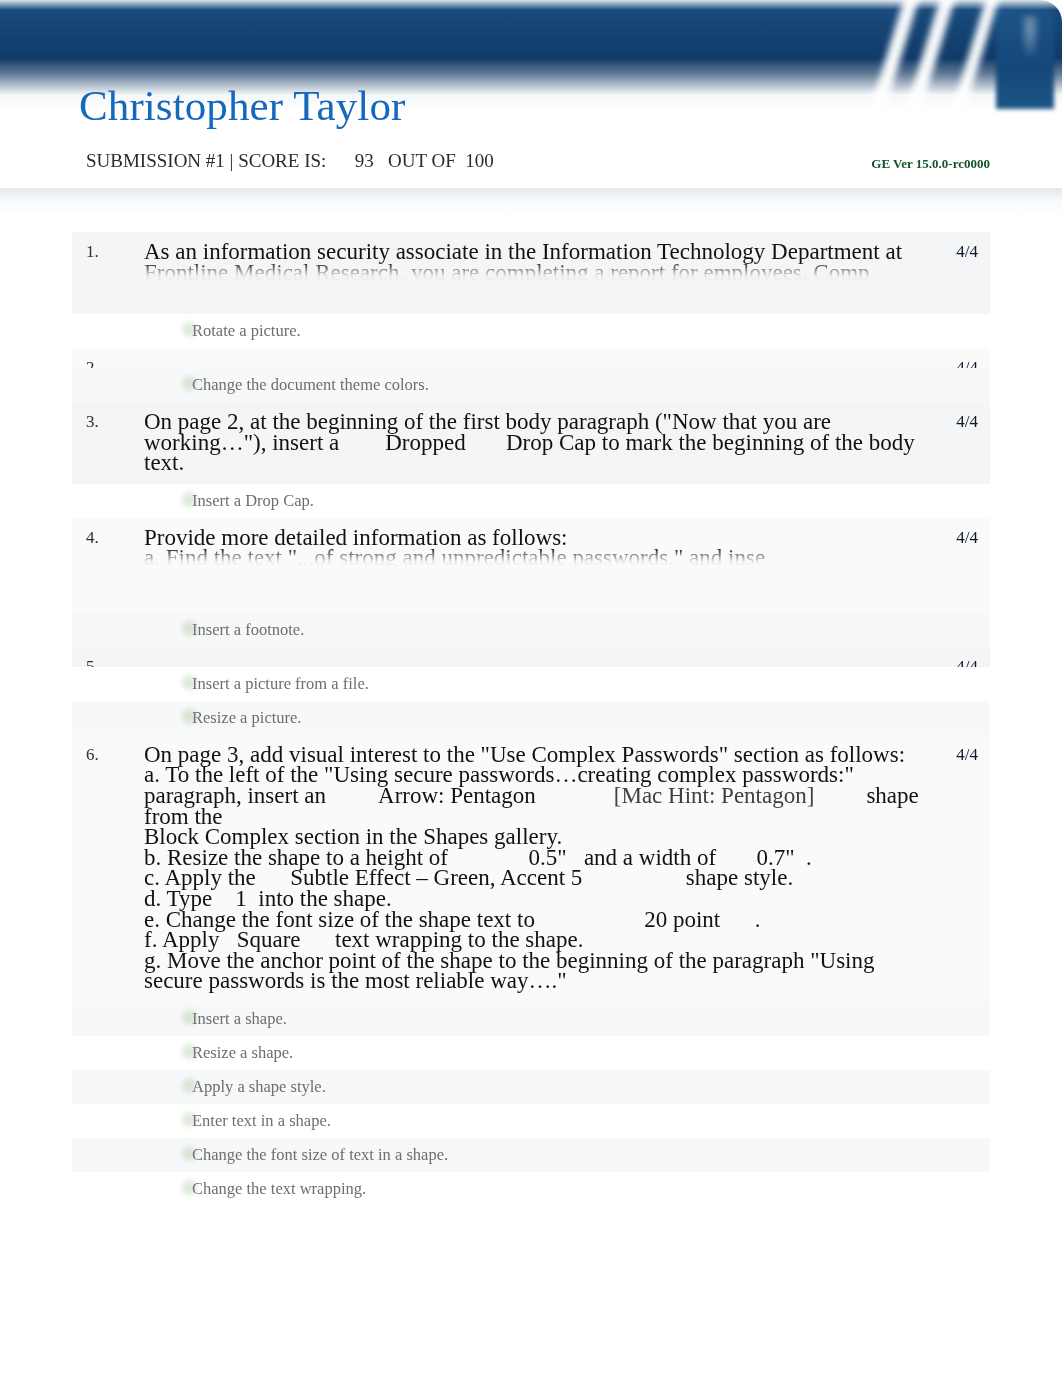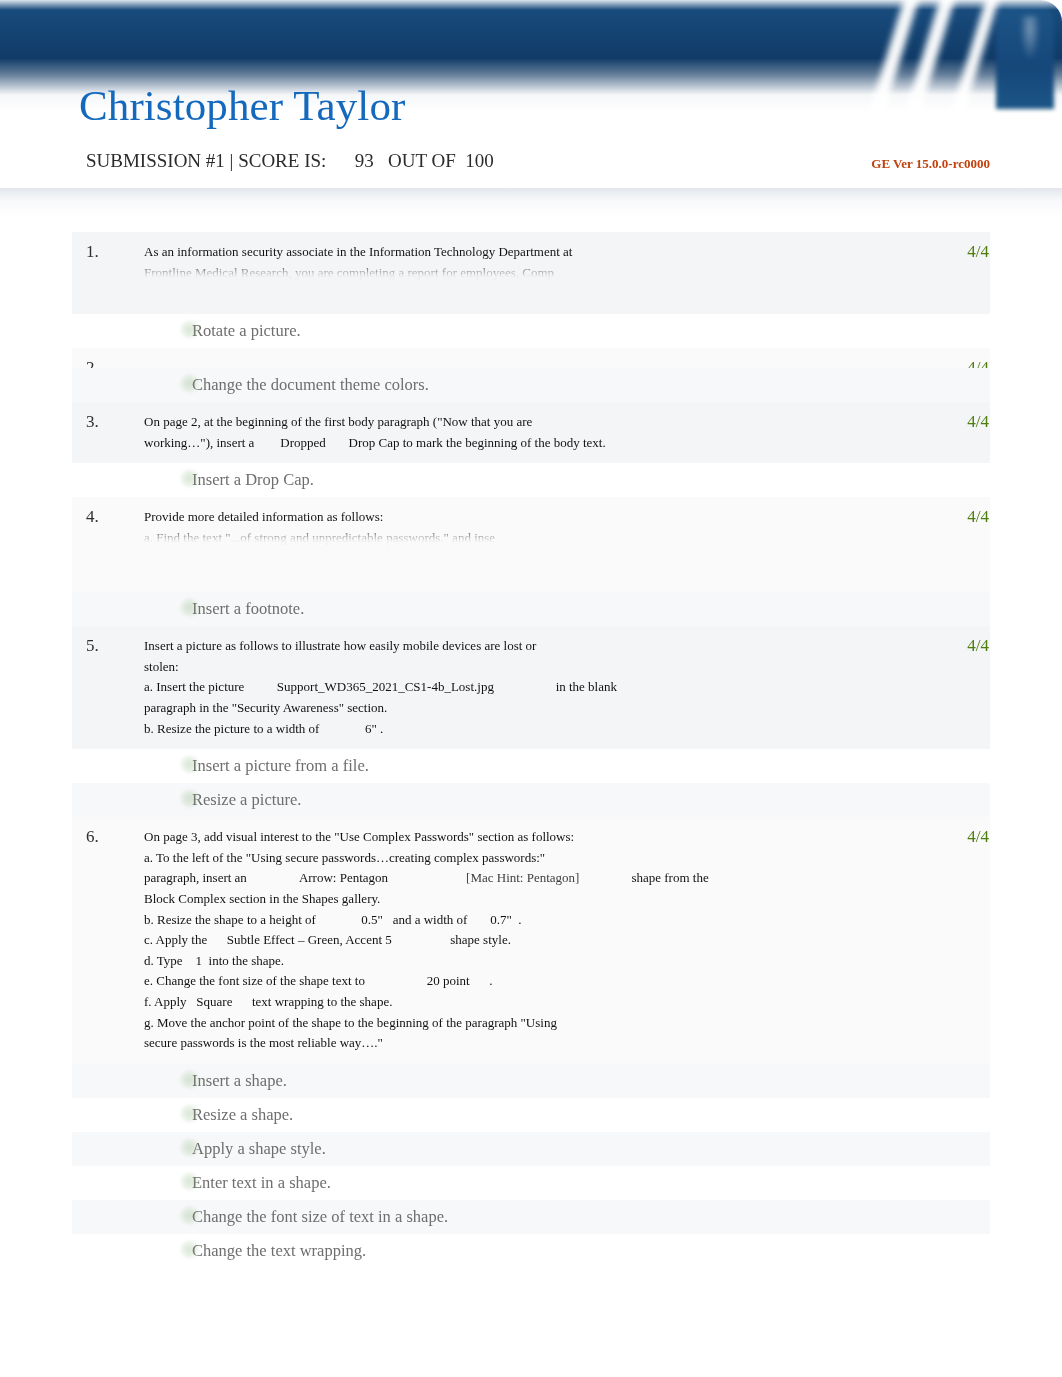--- a/index.html
+++ b/index.html
@@ -96,21 +96,21 @@
     color: #2b2b2b;
     white-space: pre;
     text-align: right;
   }
   .ge-version {
     position: absolute;
     right: 72px;
     top: 156px;
     font-size: 13px;
     font-weight: bold;
-    color: #c2410c;
+    color: #14532d;
     white-space: pre;
     text-align: center;
   }
   .header-underfade {
     position: absolute;
     left: 0;
     top: 188px;
     width: 1062px;
     height: 30px;
     background: linear-gradient(to bottom, rgba(225,230,236,.95) 0%, rgba(244,246,248,.6) 45%, rgba(255,255,255,0) 100%);
@@ -133,31 +133,31 @@
   .qrow.alt { background: #fafafa; }
 
   .qnum {
     position: absolute;
     left: 14px;
     top: 10px;
     font-size: 17px;
     color: #2f2f2f;
   }
   .qtext {
-    font-size: 13px;
+    font-size: 23px;
     line-height: 20.6px;
     color: #121212;
     white-space: pre-wrap;
   }
   .qscore {
     position: absolute;
-    right: 1px;
+    right: 12px;
     top: 10px;
     font-size: 17px;
-    color: #4d7c0f;
+    color: #0f172a;
   }
   
   .clipped {
     position: relative;
     overflow: hidden;
   }
   .clipped .qtext {
     -webkit-mask-image: linear-gradient(to bottom, #000 0px, #000 20px, rgba(0,0,0,.55) 26px, rgba(0,0,0,.06) 34px, rgba(0,0,0,0) 42px);
             mask-image: linear-gradient(to bottom, #000 0px, #000 20px, rgba(0,0,0,.55) 26px, rgba(0,0,0,.06) 34px, rgba(0,0,0,0) 42px);
   }
@@ -254,25 +254,20 @@
 a. Find the text "...of strong and unpredictable passwords." and inse</div>
   </div>
   <div class="srow shade">
     <span class="sicon"></span>
     <span class="stext">Insert a footnote.</span>
   </div>
 
   <div class="qrow">
     <span class="qnum">5.</span>
     <span class="qscore">4/4</span>
-    <div class="qtext">Insert a picture as follows to illustrate how easily mobile devices are lost or
-stolen:
-a. Insert the picture          Support_WD365_2021_CS1-4b_Lost.jpg                   in the blank
-paragraph in the "Security Awareness" section.
-b. Resize the picture to a width of              6" .</div>
   </div>
   <div class="srow">
     <span class="sicon"></span>
     <span class="stext">Insert a picture from a file.</span>
   </div>
   <div class="srow shade">
     <span class="sicon"></span>
     <span class="stext">Resize a picture.</span>
   </div>
 

